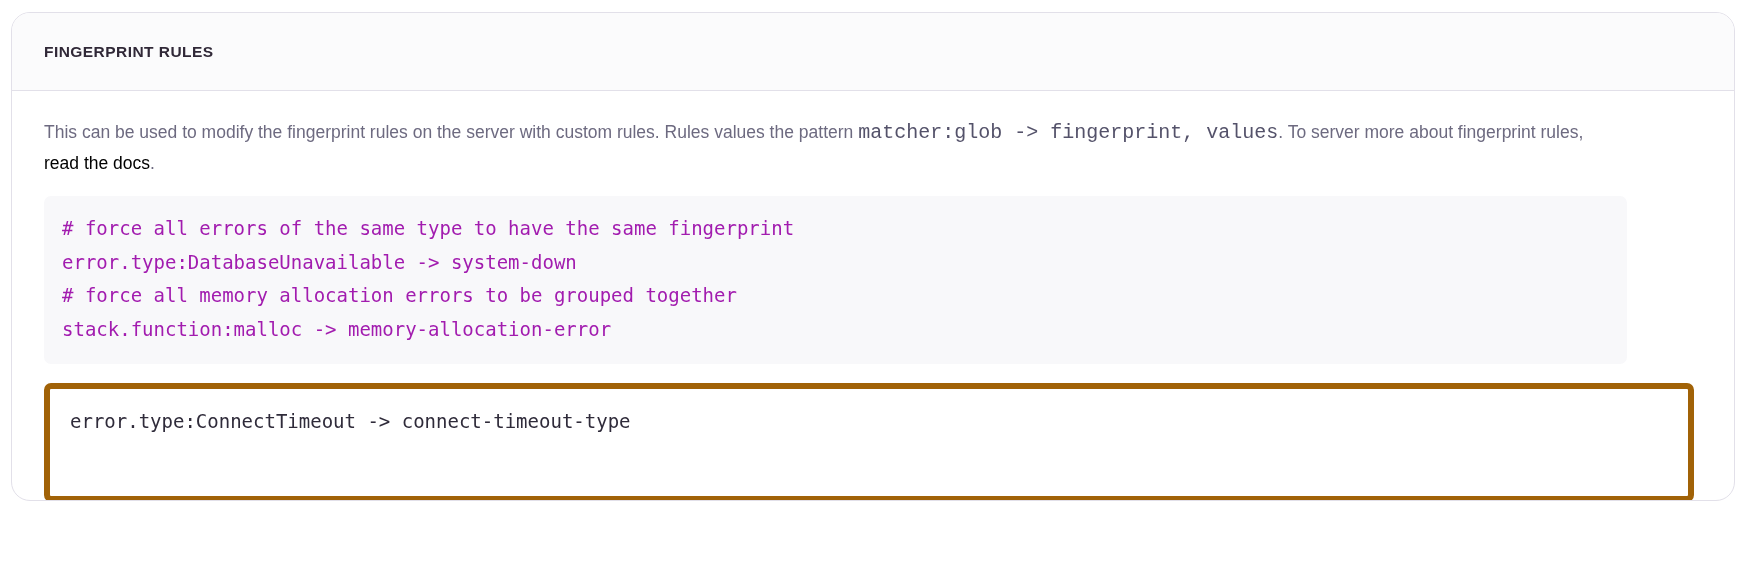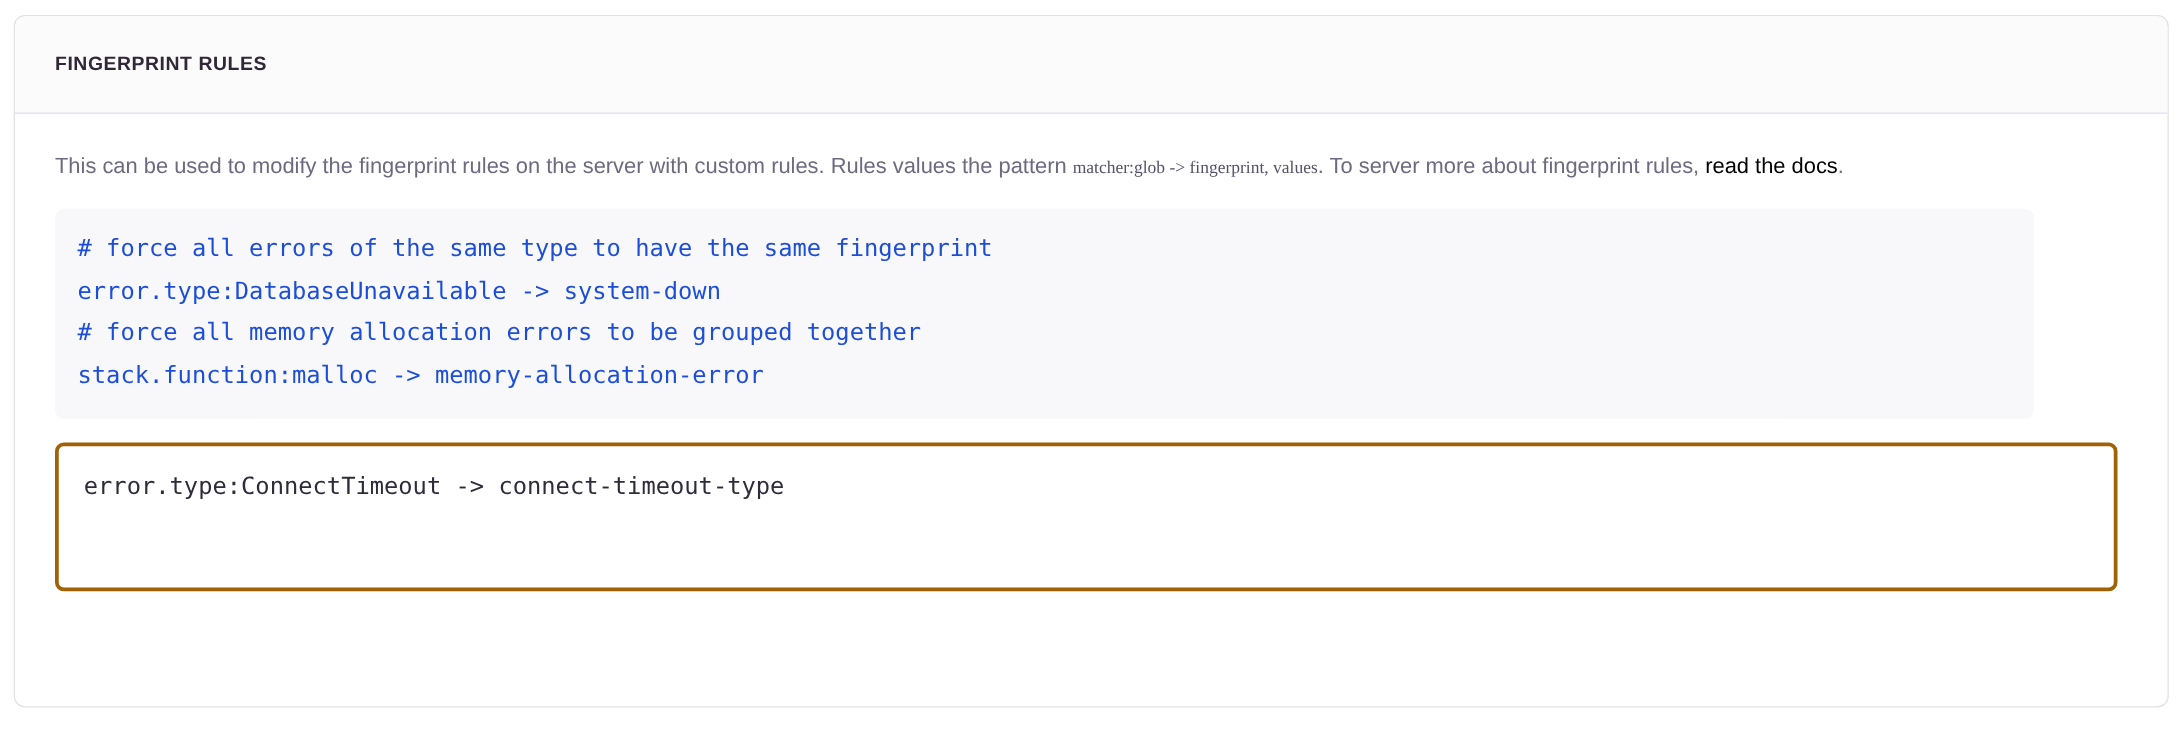--- a/index.html
+++ b/index.html
@@ -22,25 +22,25 @@
     background: #ffffff;
     box-sizing: border-box;
   }
 
   
   .card {
     position: absolute;
     left: 11px;
     top: 12px;
     width: 1724px;
-    height: 554px;
+    height: 489px;
     box-sizing: border-box;
     background: #ffffff;
     border: 1px solid #e2e0e9;
-    border-radius: 9px;
+    border-radius: 19px;
     overflow: hidden;
   }
 
   .card-header {
     height: 78px;
     box-sizing: border-box;
     background: #fbfbfc;
     border-bottom: 1px solid #e2e0e9;
     display: flex;
     align-items: center;
@@ -65,55 +65,55 @@
   .description {
     font-size: 17.5px;
     line-height: 31px;
     color: #6d6a80;
     margin: 0;
     max-width: 1560px;
   }
 
   .description code,
   .inline-code {
-    font-family: Liberation Serif, serif;
-    font-size: 14px;
+    font-family: Liberation Mono, monospace;
+    font-size: 20px;
     color: #54526a;
     letter-spacing: 0px;
   }
 
   .doc-link {
     color: #000000;
     text-decoration: none;
   }
 
   
   .code-block {
     margin-top: 17px;
     background: #f8f8fa;
     border-radius: 7px;
     padding: 16px 18px 18px 18px;
     box-sizing: border-box;
     width: 1583px;
     font-family: "DejaVu Sans Mono", "Liberation Mono", monospace;
     font-size: 19px;
     line-height: 33.5px;
-    color: #1d4ed8;
+    color: #a21caf;
     white-space: pre;
     overflow: hidden;
   }
 
   
   .rules-field {
     margin-top: 18px;
     width: 1650px;
     height: 119px;
     box-sizing: border-box;
     background: #ffffff;
-    border: 3px solid #a16207;
+    border: 6px solid #a16207;
     border-radius: 7px;
     padding: 16px 20px;
     font-family: "DejaVu Sans Mono", "Liberation Mono", monospace;
     font-size: 19px;
     line-height: 33px;
     color: #2f2b3a;
     resize: none;
     outline: none;
     white-space: pre;
     overflow: hidden;

